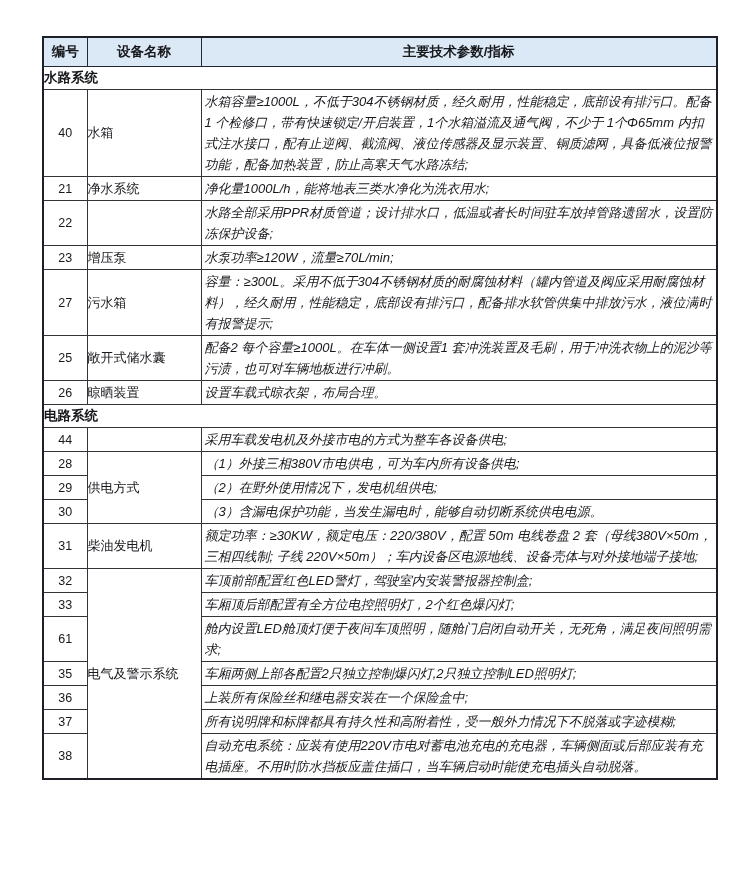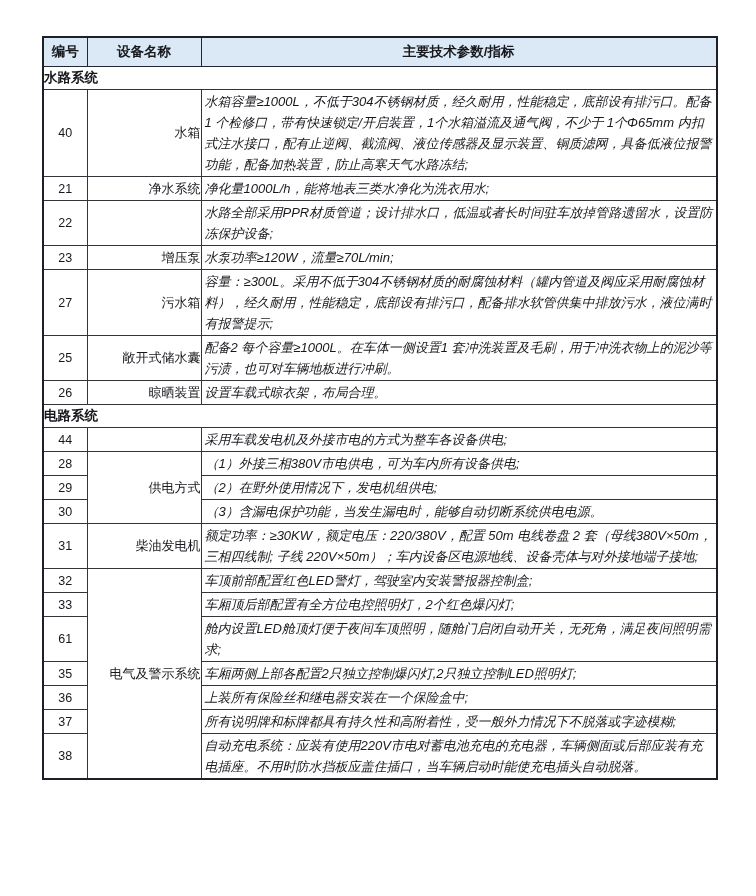--- a/index.html
+++ b/index.html
@@ -17,21 +17,21 @@
   td, th { border:1px solid #33343a; padding:0; }
   th {
     background:#dbe9f6; height:28px;
     font-size:13.5px; font-weight:bold; text-align:center;
     border-color:#232733;
   }
   col.no    { width:44px; }
   col.name  { width:114px; }
   col.param { width:516px; }
   td.c-no   { text-align:center; font-size:12.5px; vertical-align:middle; }
-  td.c-name { text-align:right; font-size:13px; vertical-align:middle; letter-spacing:0; }
+  td.c-name { text-align:left; font-size:13px; vertical-align:middle; letter-spacing:0; }
   td.c-param{
     text-align:left; font-size:13px; line-height:21px;
     padding:1px 2px 1px 3px; vertical-align:middle;
     word-break:break-all;
     font-style:italic;
   }
   td.c-param.indent { padding-left:4px; }
   tr.section td {
     font-weight:bold; font-size:13.5px; height:22px;
     vertical-align:middle;

